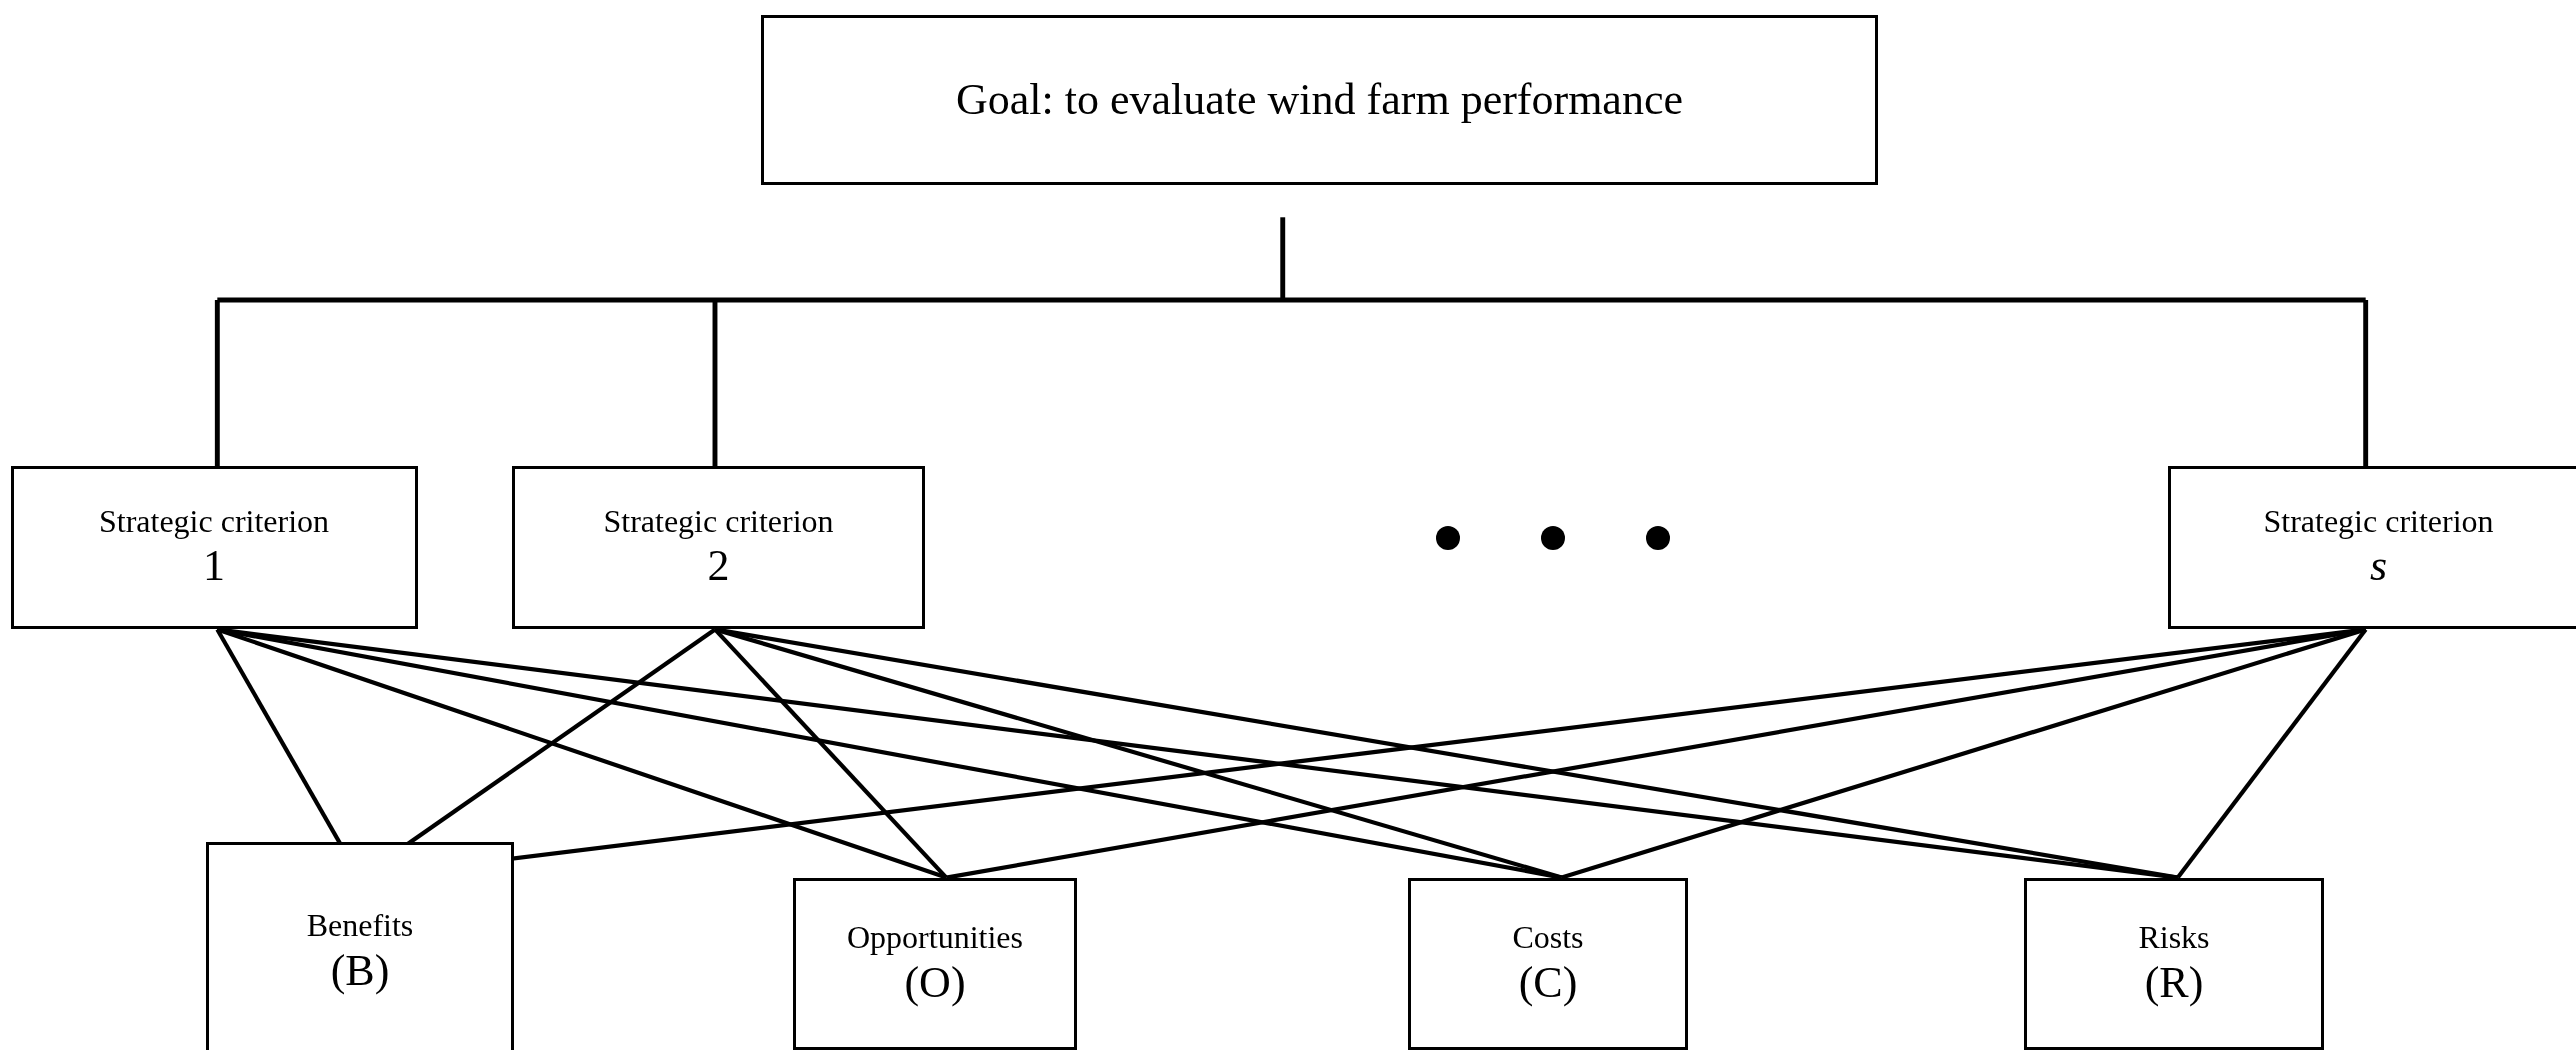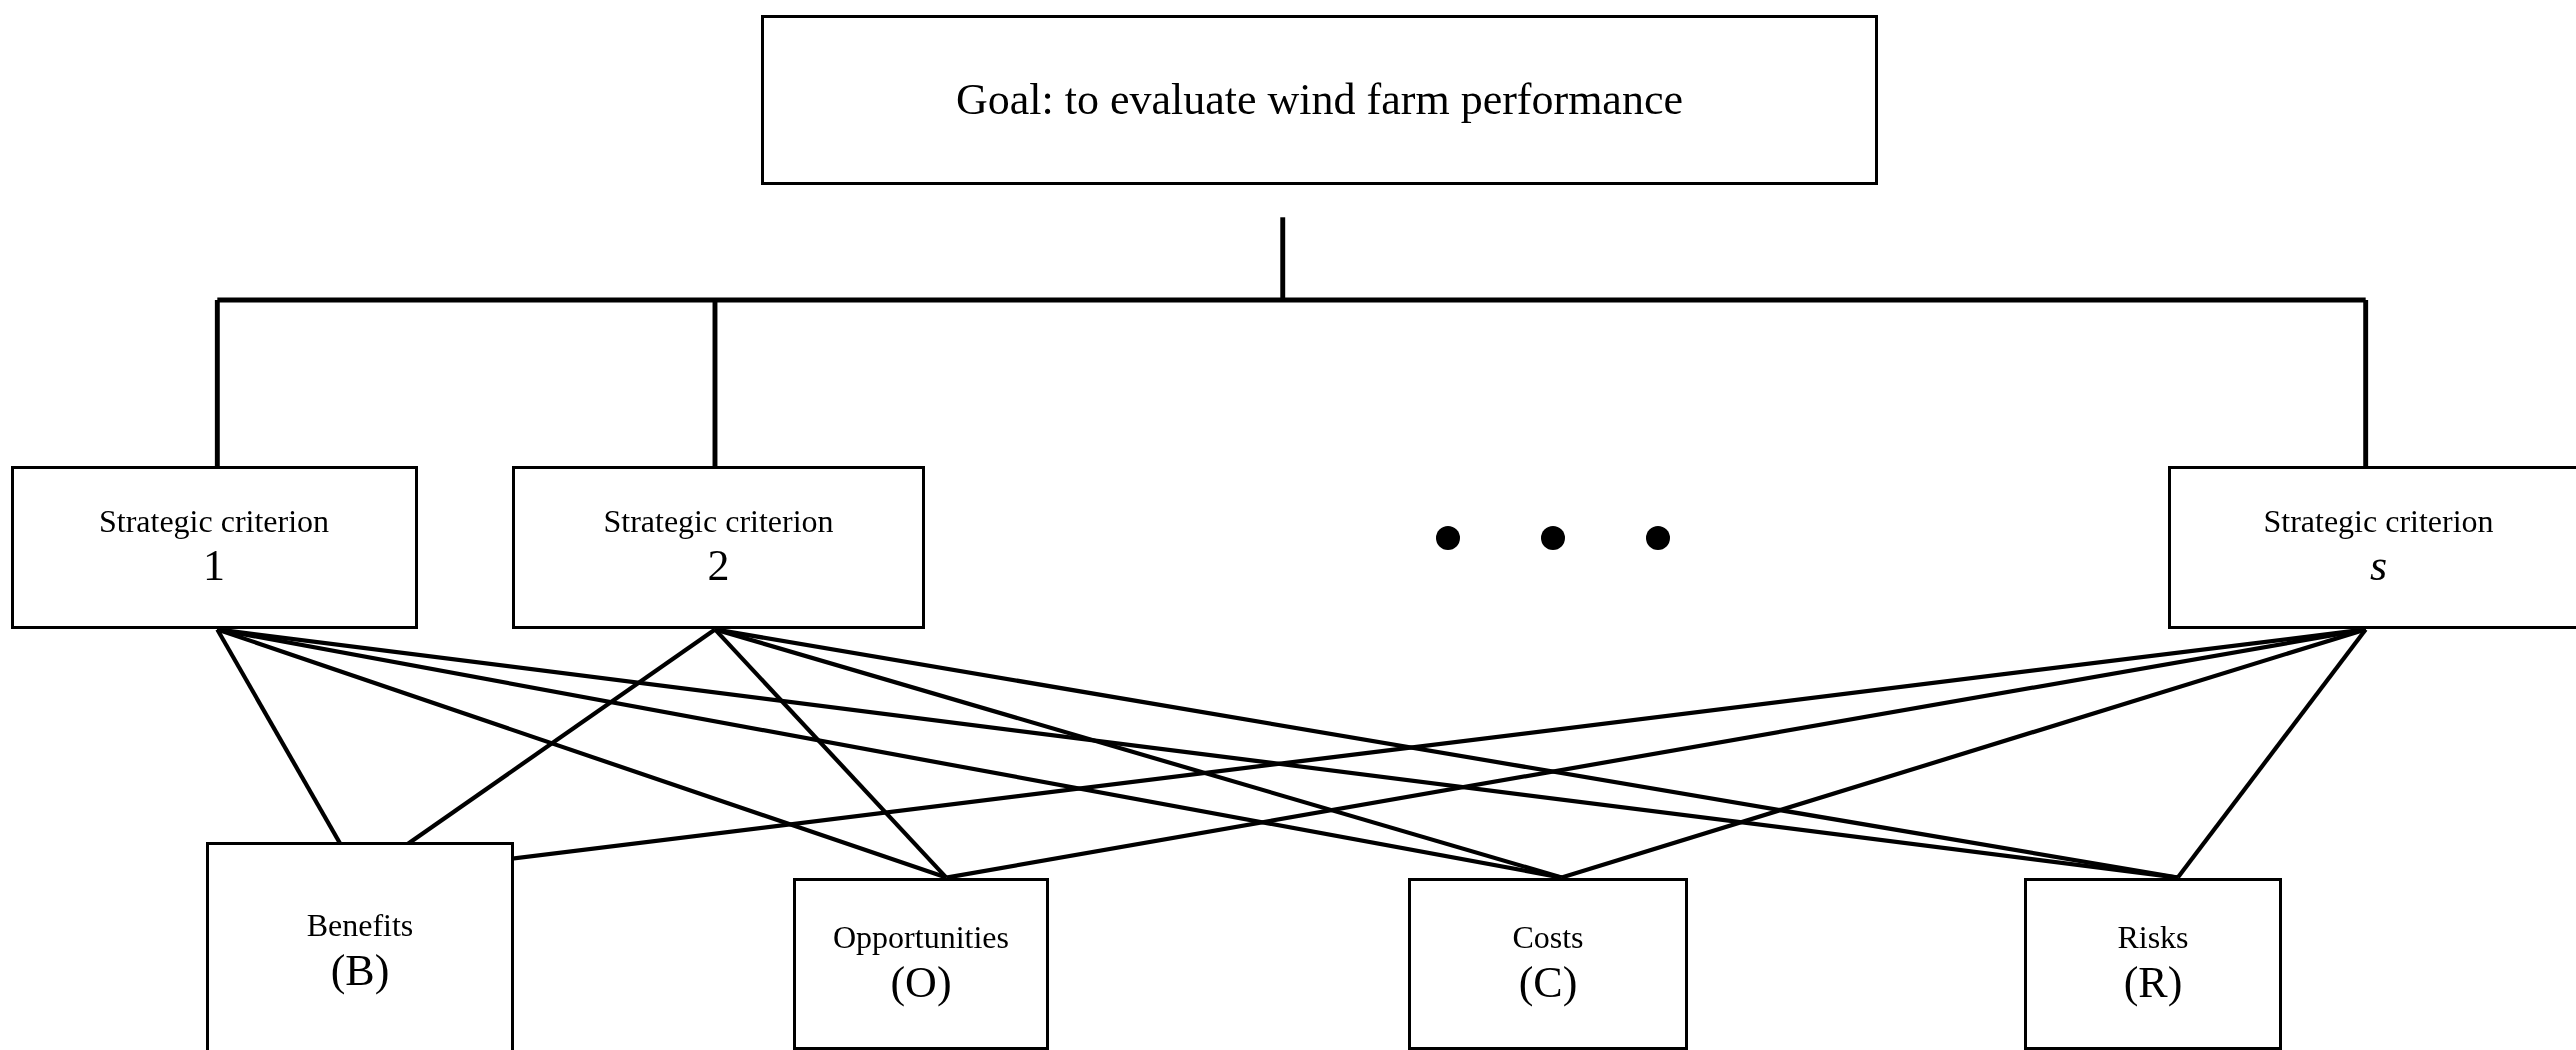--- a/index.html
+++ b/index.html
@@ -74,29 +74,29 @@
     <span class="dot"></span>
     <span class="gap"></span>
     <span class="dot"></span>
   </div>
 
   <div class="node-box" style="left:206px;top:842px;width:308px;height:220px;">
     <span class="node-text">Benefits</span>
     <span class="node-sub">(B)</span>
   </div>
 
-  <div class="node-box" style="left:793px;top:878px;width:256px;height:172px;">
+  <div class="node-box" style="left:793px;top:878px;width:284px;height:172px;">
     <span class="node-text">Opportunities</span>
     <span class="node-sub">(O)</span>
   </div>
 
   <div class="node-box" style="left:1408px;top:878px;width:280px;height:172px;">
     <span class="node-text">Costs</span>
     <span class="node-sub">(C)</span>
   </div>
 
-  <div class="node-box" style="left:2024px;top:878px;width:258px;height:172px;">
+  <div class="node-box" style="left:2024px;top:878px;width:300px;height:172px;">
     <span class="node-text">Risks</span>
     <span class="node-sub">(R)</span>
   </div>
 
 </div>
 
 
 </body></html>

